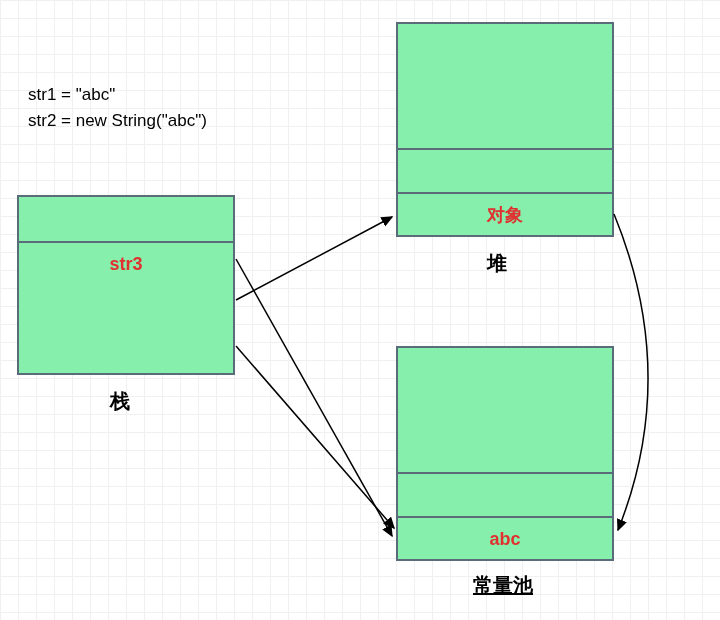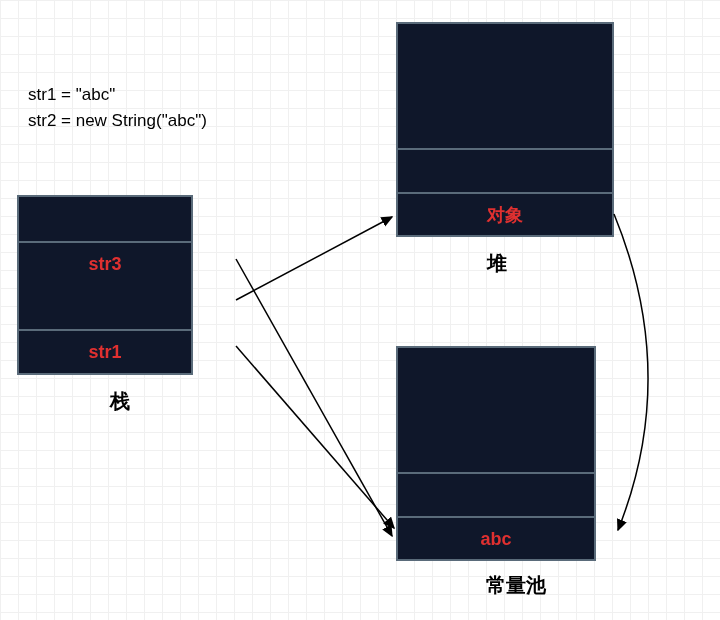--- a/index.html
+++ b/index.html
@@ -17,21 +17,21 @@
     .code-block {
       position: absolute;
       left: 28px;
       top: 82px;
       font-size: 17px;
       line-height: 26px;
       color: #000;
     }
     .box {
       position: absolute;
-      background: #0f172a;
+      background: #86efac;
       border: 2px solid #5a6b7a;
       text-decoration: underline;
     }
     .box-row {
       position: absolute;
       left: 0;
       right: 0;
       border-top: 2px solid #5a6b7a;
       display: flex;
       align-items: center;
@@ -54,40 +54,39 @@
     }
   </style>
 </head>
 <body>
 
 <div class="code-block">
   <div>str1 = "abc"</div>
   <div>str2 = new String("abc")</div>
 </div>
 
-<div class="box" style="left:17px; top:195px; width:176px; height:180px;">
+<div class="box" style="left:17px; top:195px; width:218px; height:180px;">
   <div class="box-row" style="top:0; height:44px; border-top:none;"></div>
   <div class="box-row" style="top:44px; height:44px;">str3</div>
-  <div class="box-row" style="top:132px; height:44px;">str1</div>
 </div>
 <div class="label" style="left:110px; top:388px;">栈</div>
 
 <div class="box" style="left:396px; top:22px; width:218px; height:215px;">
   <div class="box-row" style="top:0; height:124px; border-top:none;"></div>
   <div class="box-row" style="top:124px; height:44px;"></div>
   <div class="box-row" style="top:168px; height:44px;">对象</div>
 </div>
 <div class="label" style="left:487px; top:250px;">堆</div>
 
-<div class="box" style="left:396px; top:346px; width:200px; height:215px;padding-left:20px;">
+<div class="box" style="left:396px; top:346px; width:218px; height:215px;padding-left:20px;">
   <div class="box-row" style="top:0; height:124px; border-top:none;"></div>
   <div class="box-row" style="top:124px; height:44px;"></div>
   <div class="box-row" style="top:168px; height:44px;">abc</div>
 </div>
-<div class="label" style="left:486px; top:572px;">常量池</div>
+<div class="label" style="left:473px; top:572px;text-decoration:underline;">常量池</div>
 
 <svg class="arrows">
   <defs>
     <marker id="arrowhead" markerWidth="8" markerHeight="8" refX="7" refY="3.5" orient="auto">
       <polygon points="0 0, 8 3.5, 0 7" fill="#000"></polygon>
     </marker>
   </defs>
 
   <line x1="236" y1="300" x2="392" y2="217" stroke="#000" stroke-width="1.5" marker-end="url(#arrowhead)"></line>
 

